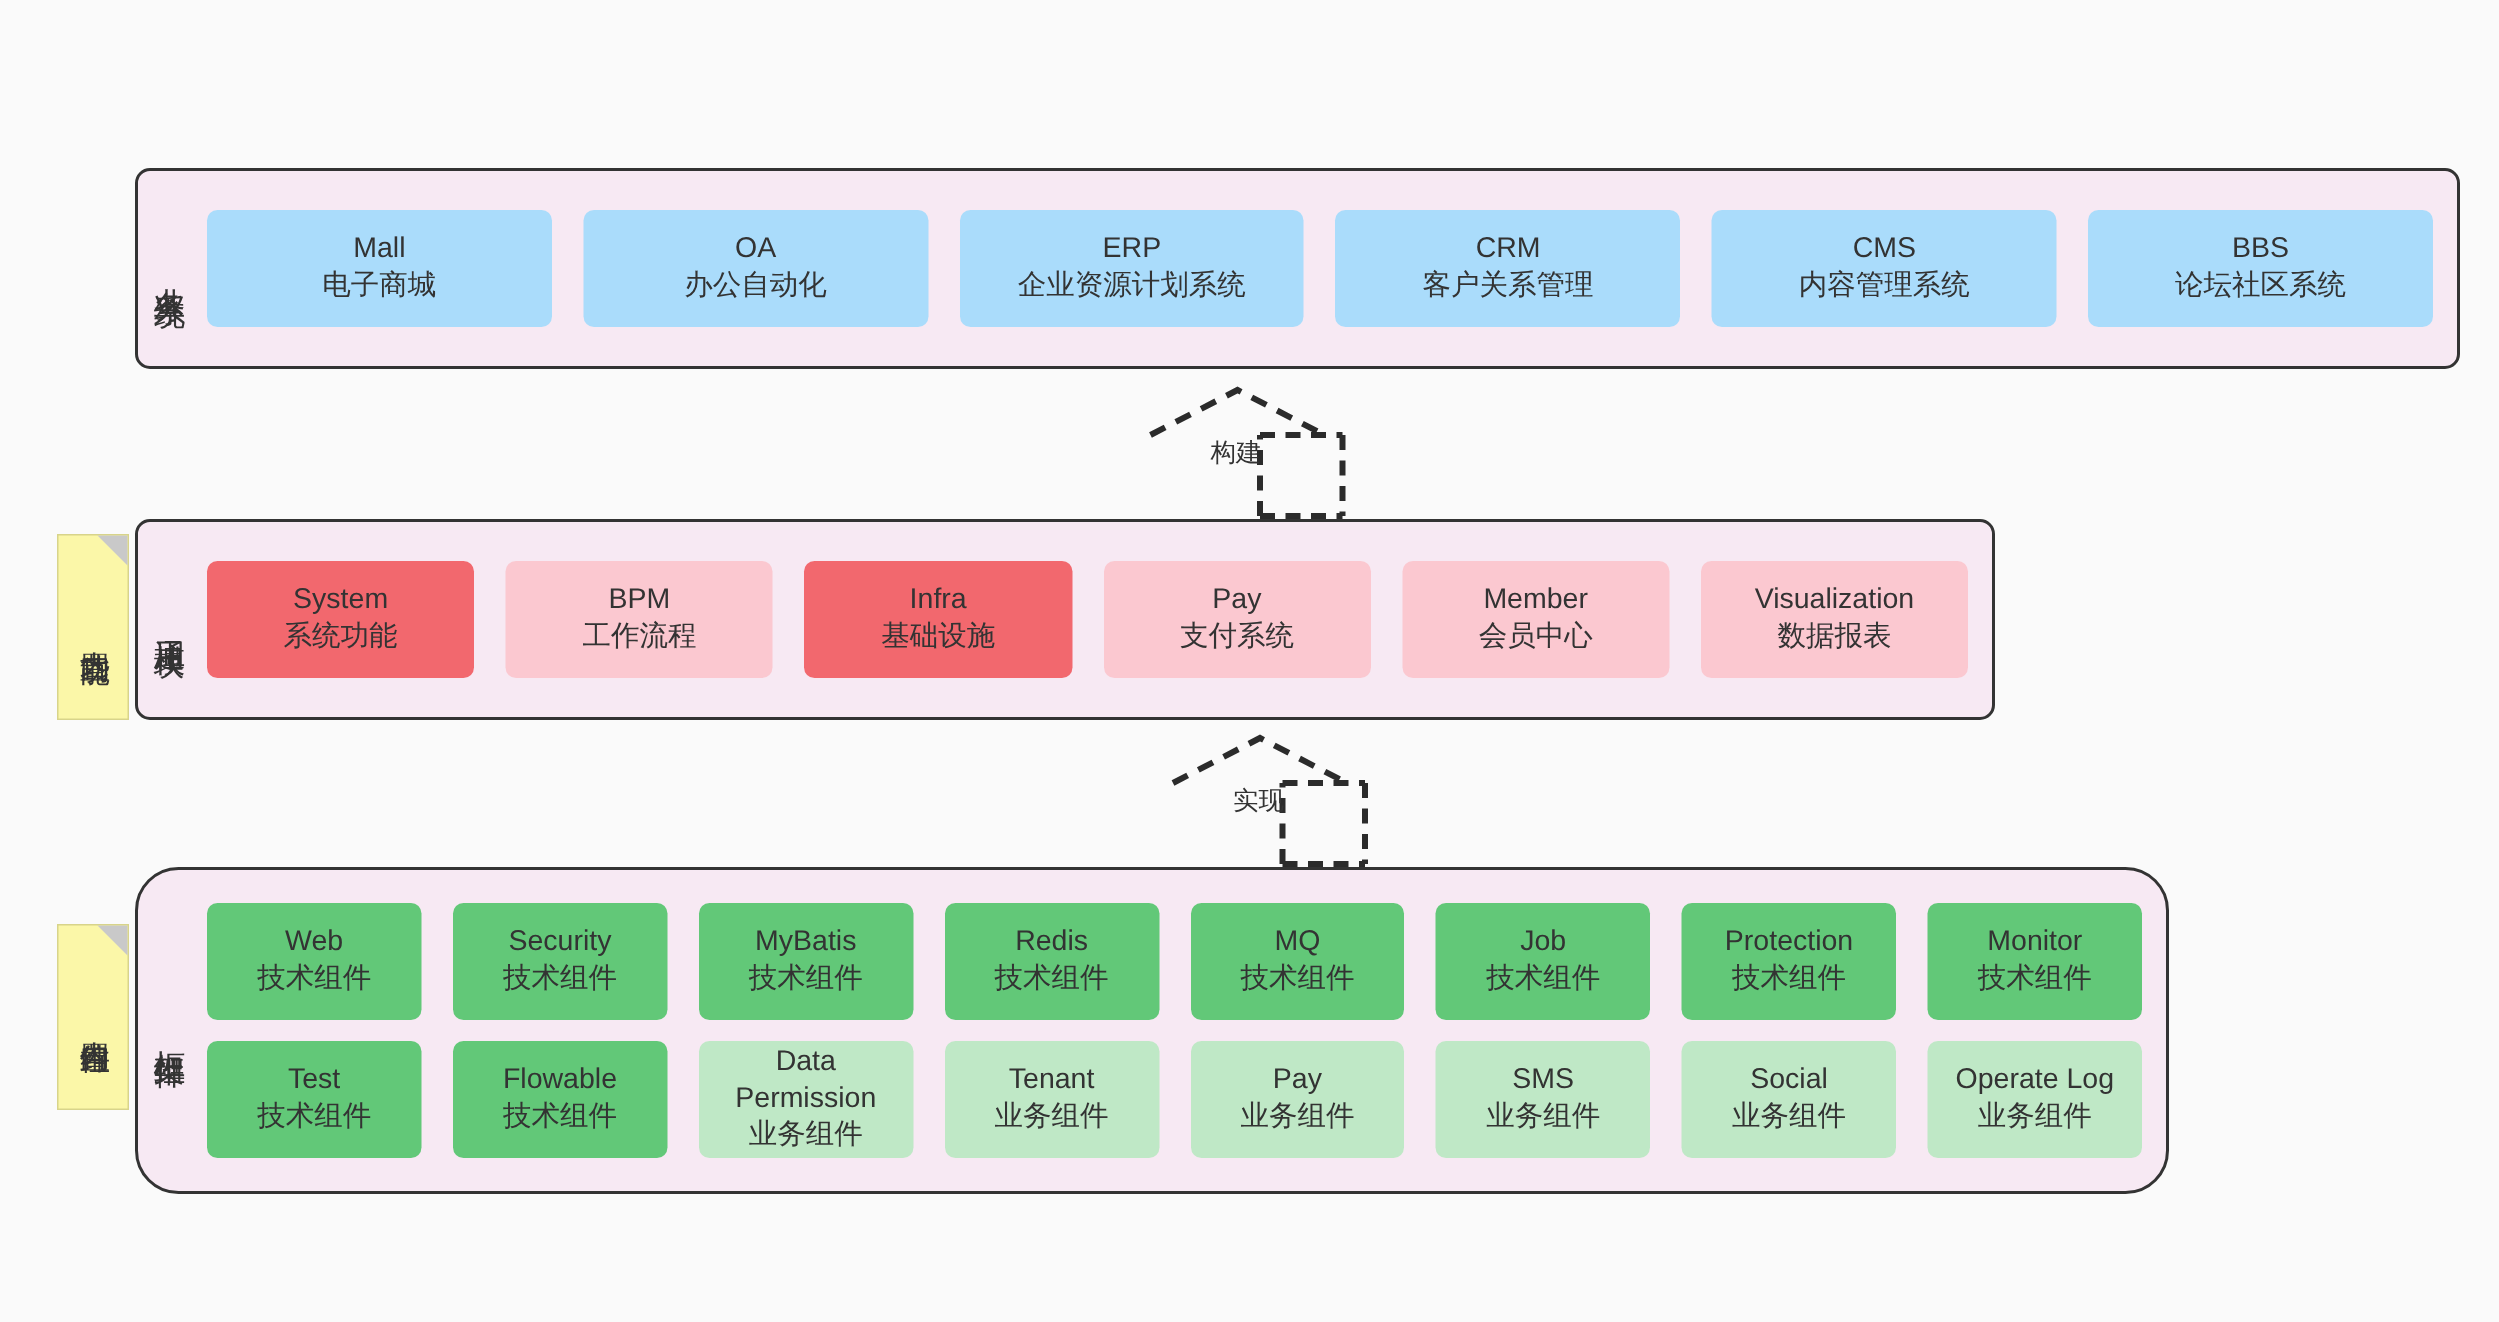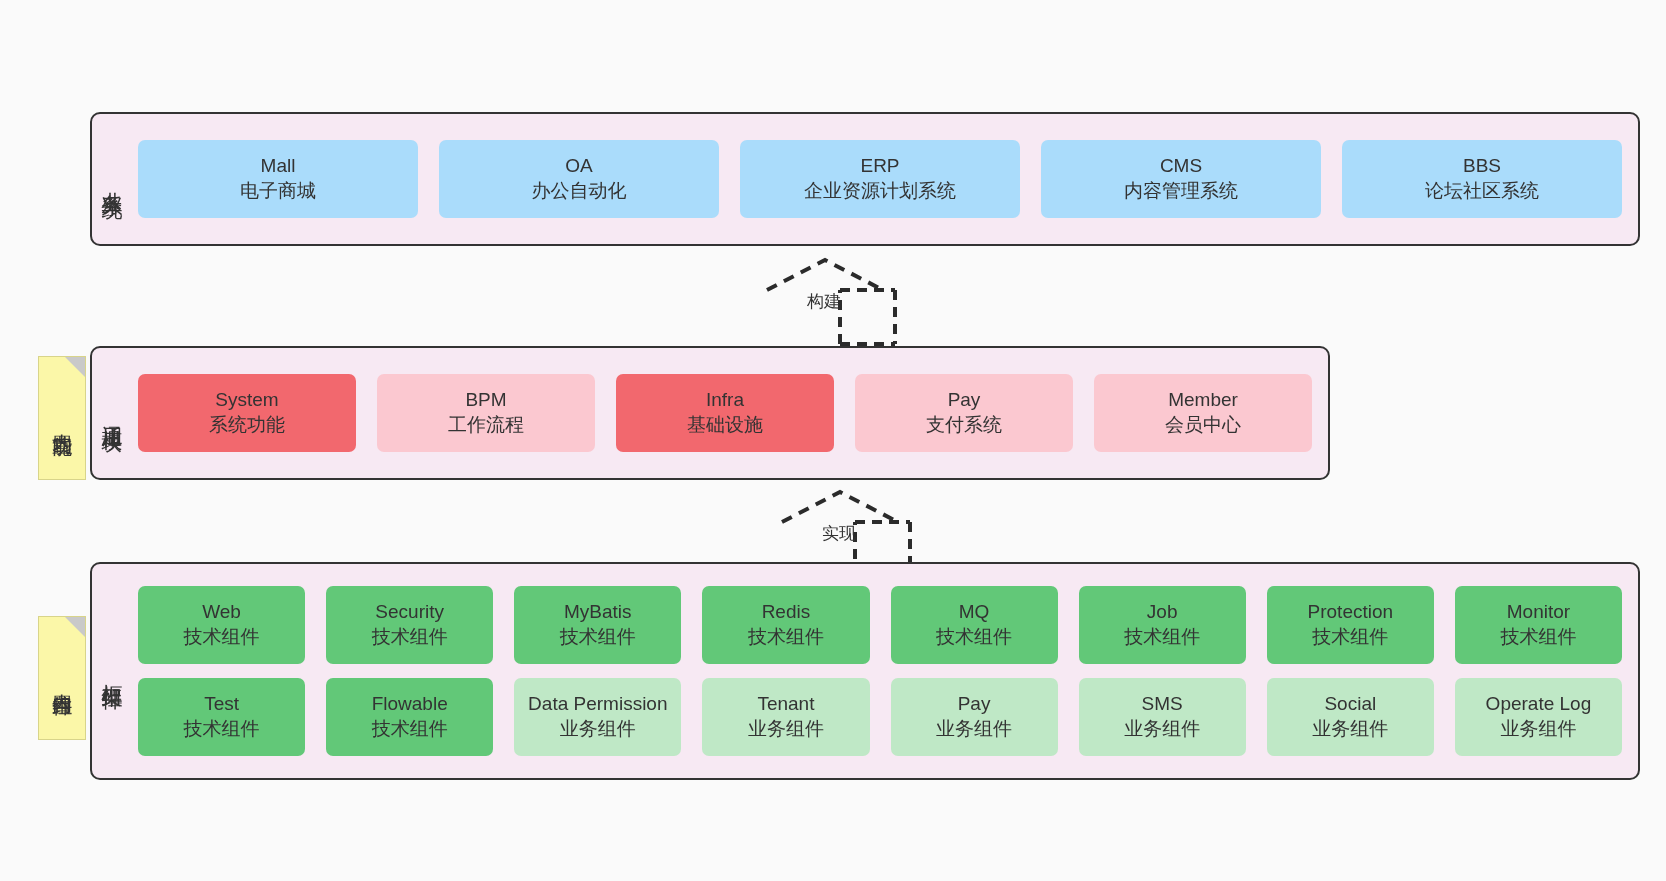--- a/index.html
+++ b/index.html
@@ -87,21 +87,21 @@
 
   .node-blue      { background: #aadcfb; }
   .node-red       { background: #f2686e; }
   .node-pink      { background: #fbc8d0; }
   .node-green     { background: #62c878; }
   .node-lightgreen{ background: #bfe8c6; text-align: center; }
 
   
   #layer-business  { left: 90px;  top: 112px; width: 1550px; height: 134px; }
   #layer-common    { left: 90px;  top: 346px; width: 1240px; height: 134px; }
-  #layer-framework { left: 90px;  top: 562px; width: 1550px; height: 218px; }
+  #layer-framework { left: 90px;  top: 578px; width: 1356px; height: 218px; border-radius: 29px; }
 
   #layer-business  .row { height: 78px; }
   #layer-common    .row { height: 78px; }
   #layer-framework .row { height: 78px; }
 
   
   .note {
     position: absolute;
     width: 48px;
     background: #fbf7a8;
@@ -164,20 +164,24 @@
           <span class="nm">Mall</span>
           <span class="sub">电子商城</span>
         </div>
         <div class="node node-blue">
           <span class="nm">OA</span>
           <span class="sub">办公自动化</span>
         </div>
         <div class="node node-blue">
           <span class="nm">ERP</span>
           <span class="sub">企业资源计划系统</span>
+        </div>
+        <div class="node node-blue">
+          <span class="nm">CRM</span>
+          <span class="sub">客户关系管理</span>
         </div>
         <div class="node node-blue">
           <span class="nm">CMS</span>
           <span class="sub">内容管理系统</span>
         </div>
         <div class="node node-blue">
           <span class="nm">BBS</span>
           <span class="sub">论坛社区系统</span>
         </div>
       </div>
@@ -212,20 +216,24 @@
           <span class="sub">基础设施</span>
         </div>
         <div class="node node-pink">
           <span class="nm">Pay</span>
           <span class="sub">支付系统</span>
         </div>
         <div class="node node-pink">
           <span class="nm">Member</span>
           <span class="sub">会员中心</span>
         </div>
+        <div class="node node-pink">
+          <span class="nm">Visualization</span>
+          <span class="sub">数据报表</span>
+        </div>
       </div>
     </div>
   </div>
 
   <div class="connector" id="connector-implement">
     <svg viewBox="0 0 200 96" xmlns="http://www.w3.org/2000/svg">
       <path d="M 95 88 L 95 34" stroke="#2b2b2b" stroke-width="4" fill="none" stroke-dasharray="10,7"></path>
       <path d="M 95 34 L 150 34" stroke="#2b2b2b" stroke-width="4" fill="none" stroke-dasharray="10,7"></path>
       <path d="M 150 34 L 150 88" stroke="#2b2b2b" stroke-width="4" fill="none" stroke-dasharray="10,7"></path>
       <path d="M 95 88 L 150 88" stroke="#2b2b2b" stroke-width="4" fill="none" stroke-dasharray="10,7"></path>

